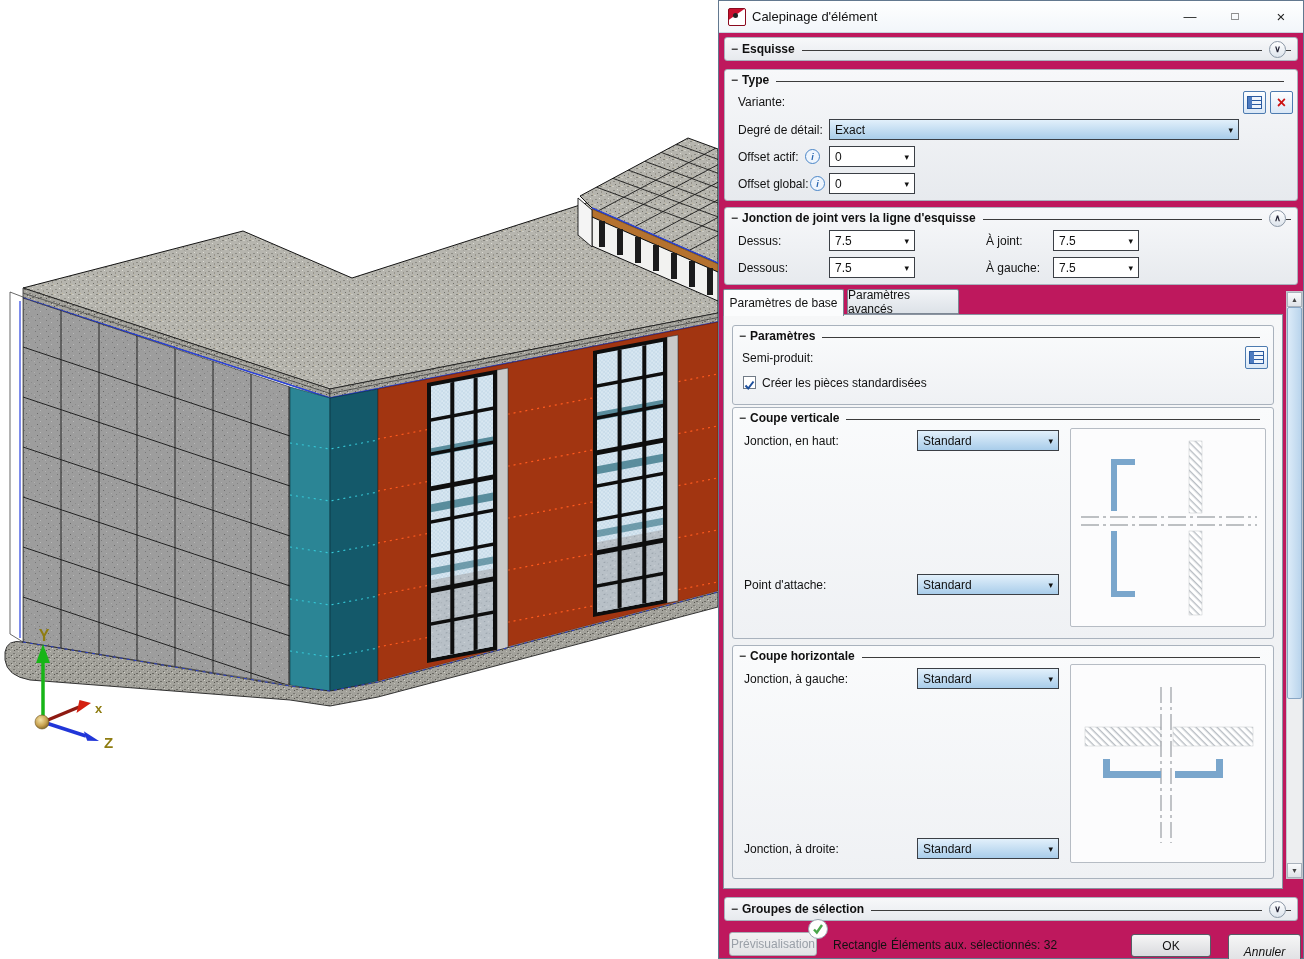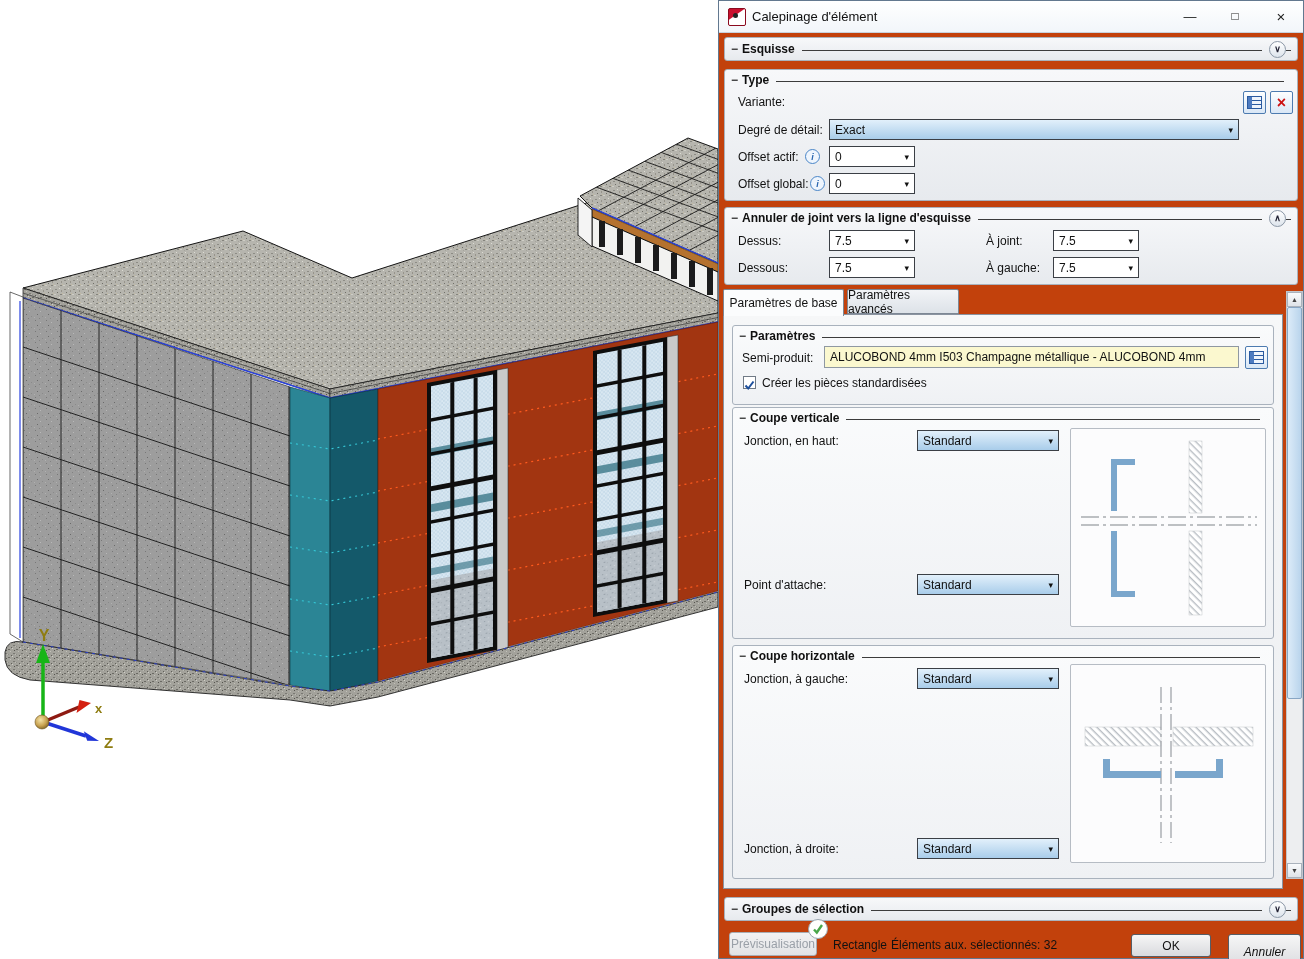--- a/index.html
+++ b/index.html
@@ -1,19 +1,19 @@
 <!DOCTYPE html>
 <html><head>
 <meta charset="utf-8">
 <style>
   html,body{margin:0;padding:0;background:#fff;}
   body{font-family:"Liberation Sans",sans-serif;}
   #stage{position:relative;width:1304px;height:959px;overflow:hidden;background:#ffffff;}
   
-  .dialog{position:absolute;left:718px;top:0;width:586px;height:959px;background:#c2410c;border:1px solid #62788f;box-sizing:border-box;}
+  .dialog{position:absolute;left:718px;top:0;width:586px;height:959px;background:#be185d;border:1px solid #62788f;box-sizing:border-box;}
   .titlebar{position:absolute;left:0;top:0;width:100%;height:31px;background:linear-gradient(#ffffff,#f2f6fa);border-bottom:1px solid #c8d2de;}
   .appicon{position:absolute;left:9px;top:7px;width:16px;height:16px;background:#c8102e;border:1px solid #8a0a1e;border-radius:2px;overflow:hidden;}
   .appicon:before{content:"";position:absolute;left:-4px;top:6px;width:26px;height:14px;background:#ffffff;transform:rotate(-35deg);}
   .appicon:after{content:"";position:absolute;left:4px;top:4px;width:5px;height:5px;background:#222;border-radius:50%;}
   .title-text{position:absolute;left:33px;top:8px;font-size:13px;color:#111;}
   .winbtn{position:absolute;top:0;width:30px;height:30px;display:flex;align-items:center;justify-content:center;font-size:13px;color:#222;cursor:default;}
   .winbtn.min{left:456px;} .winbtn.max{left:501px;font-size:12px;} .winbtn.close{left:547px;font-size:15px;}
   .groupbox{position:absolute;background:linear-gradient(#f7f8fa,#e7eaee);border:1px solid #a9b2bd;border-radius:3px;box-sizing:border-box;}
   .hdr{display:flex;align-items:center;height:20px;padding:0 6px;font-size:12px;font-weight:bold;color:#101010;}
   .hdr .dash{font-weight:bold;margin-right:4px;color:#333;}
@@ -318,21 +318,21 @@
         <span>i</span>
       </div>
   <div class="combo" style="left:110px;top:172px;width:86px;height:21px;">
     <span>0</span>
     <span class="arrow">▾</span>
   </div>
 
   <div class="groupbox" style="left:5px;top:206px;width:574px;height:78px;">
     <div class="hdr">
       <span class="dash">−</span>
-      <span>Annuler de joint vers la ligne d'esquisse</span>
+      <span>Jonction de joint vers la ligne d'esquisse</span>
       <span class="rule"></span>
       <span class="chev">∧</span>
       <span class="rule2"></span>
     </div>
   </div>
   <div class="lbl" style="left:19px;top:233px;">Dessus:</div>
   <div class="combo" style="left:110px;top:229px;width:86px;height:21px;">
     <span>7.5</span>
         <span class="arrow">▾</span>
   </div>
@@ -362,23 +362,20 @@
   <div class="panel">
 
     <div class="groupbox" style="left:8px;top:10px;width:542px;height:80px;background:linear-gradient(#fafbfc,#eff1f4);">
       <div class="hdr">
         <span class="dash">−</span>
         <span>Paramètres</span>
         <span class="rule"></span>
       </div>
     </div>
     <div class="lbl" style="left:18px;top:36px;">Semi-produit:</div>
-    <div class="yellow-input" style="left:100px;top:31px;width:415px;height:22px;">
-      <span>ALUCOBOND 4mm I503 Champagne métallique - ALUCOBOND 4mm</span>
-    </div>
     <div class="iconbtn" style="left:521px;top:31px;">
       <svg width="15" height="13" viewBox="0 0 15 13">
         <rect x="0.5" y="0.5" width="14" height="12" fill="#eef4fc" stroke="#2a5aa0"></rect>
         <rect x="1" y="1" width="4" height="11" fill="#4d7bc0"></rect>
         <line x1="5" y1="4.5" x2="14" y2="4.5" stroke="#2a5aa0"></line>
             <line x1="5" y1="8.5" x2="14" y2="8.5" stroke="#2a5aa0"></line>
       </svg>
     </div>
     <div class="checkbox" style="left:19px;top:61px;">
       <svg width="11" height="11" viewBox="0 0 11 11">

